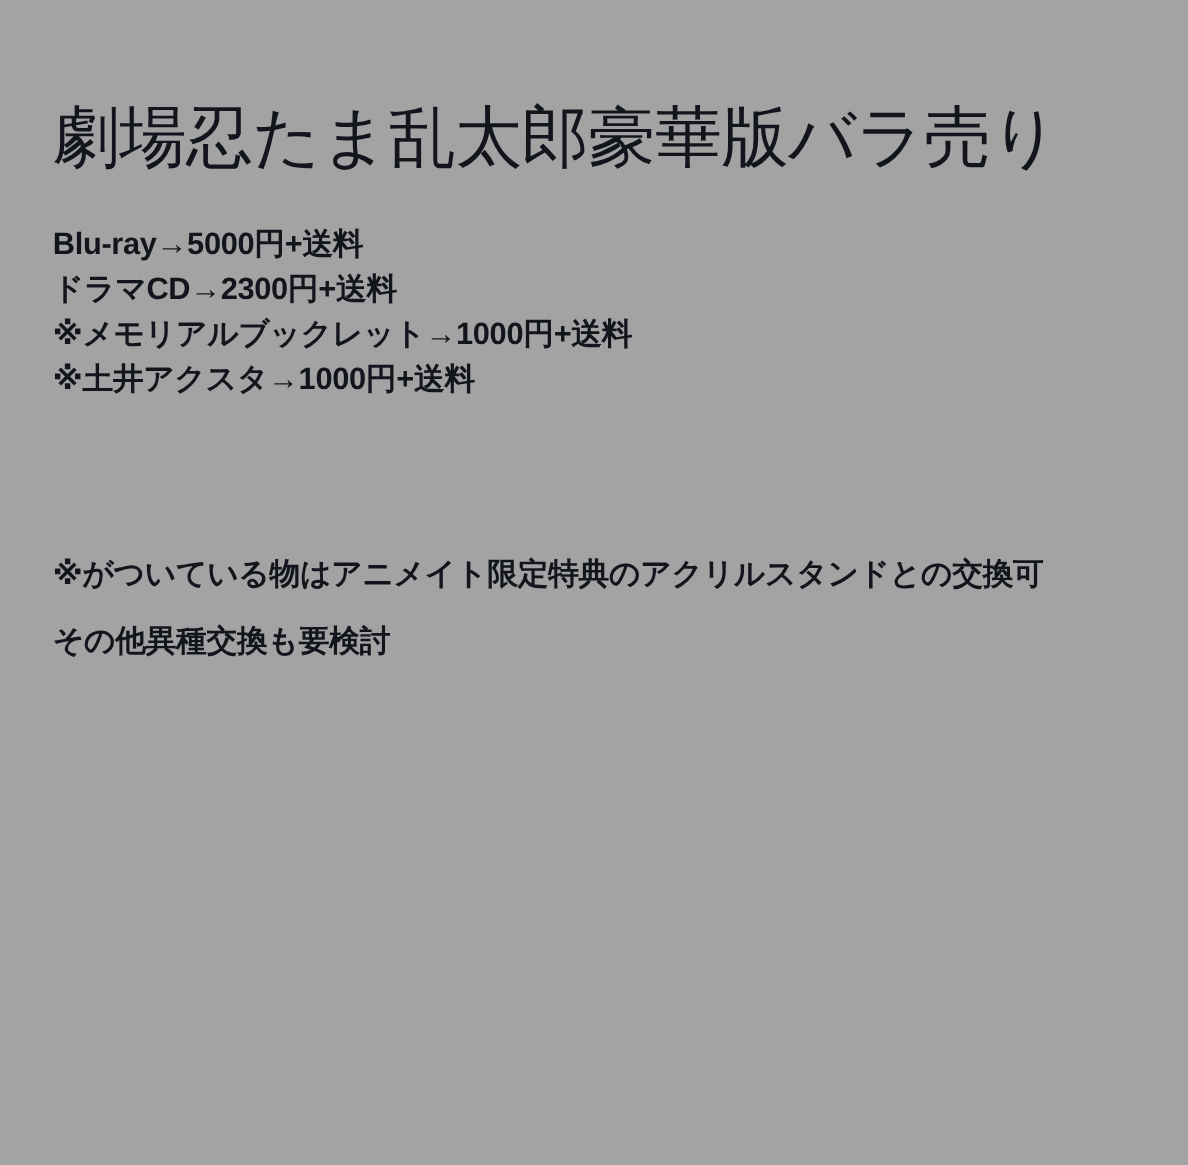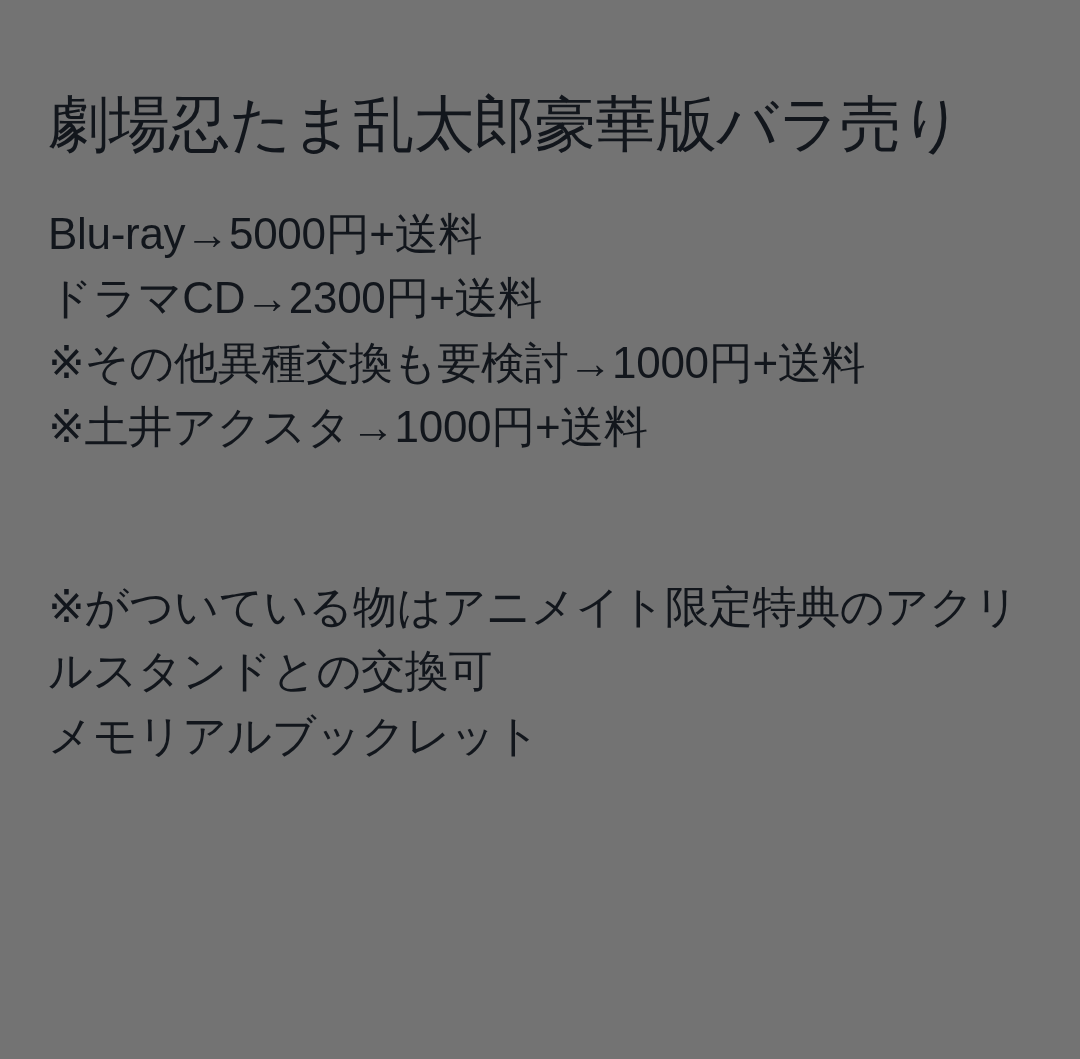--- a/index.html
+++ b/index.html
@@ -12,62 +12,63 @@
     background: #f4f7fa;
     font-family: "Liberation Sans", "DejaVu Sans", sans-serif;
     color: #12161c;
     overflow: hidden;
   }
   .page {
     width: 1080px;
     height: 1059px;
     box-sizing: border-box;
     padding: 86px 40px 0 48px;
-    background: #737373;
+    background: #a3a3a3;
   }
   .title {
     font-size: 61px;
     line-height: 1.25;
     font-weight: 400;
     letter-spacing: -0.5px;
     margin: 0 0 40px 0;
     white-space: nowrap;
   }
   .body-block {
-    font-size: 44px;
+    font-size: 28px;
     line-height: 1.46;
-    font-weight: 400;
+    font-weight: 700;
     letter-spacing: -0.3px;
   }
   .line {
     white-space: nowrap;
   }
   .spacer {
     height: 58px;
   }
   .wrap-line {
     white-space: normal;
+    margin-top: 20px;
   }
 </style>
 </head>
 <body>
 
 <div class="page">
 
   <h1 class="title">劇場忍たま乱太郎豪華版バラ売り</h1>
 
   <div class="body-block">
 
     <div class="line">Blu-ray→5000円+送料</div>
     <div class="line">ドラマCD→2300円+送料</div>
-    <div class="line">※その他異種交換も要検討→1000円+送料</div>
+    <div class="line">※メモリアルブックレット→1000円+送料</div>
     <div class="line">※土井アクスタ→1000円+送料</div>
 
     <div class="spacer"></div>
 
 
     <div class="spacer"></div>
 
     <div class="wrap-line">※がついている物はアニメイト限定特典のアクリルスタンドとの交換可</div>
-    <div class="wrap-line">メモリアルブックレット</div>
+    <div class="wrap-line">その他異種交換も要検討</div>
 
   </div>
 </div>
 
 </body></html>

